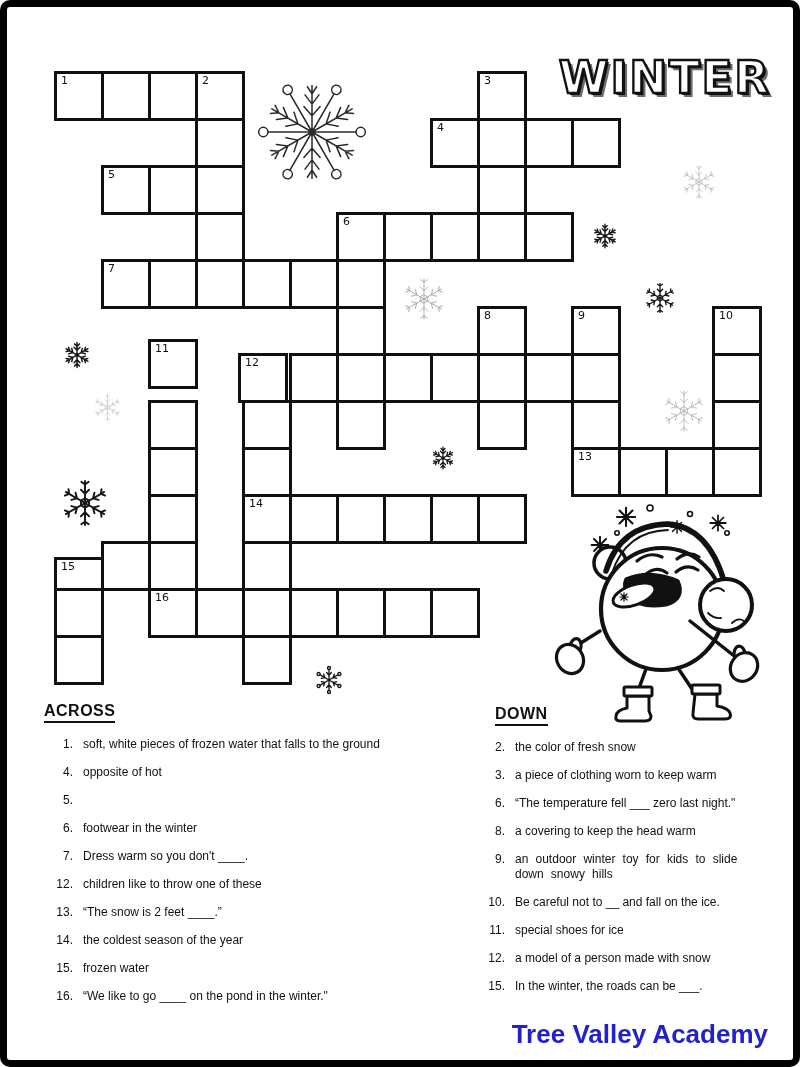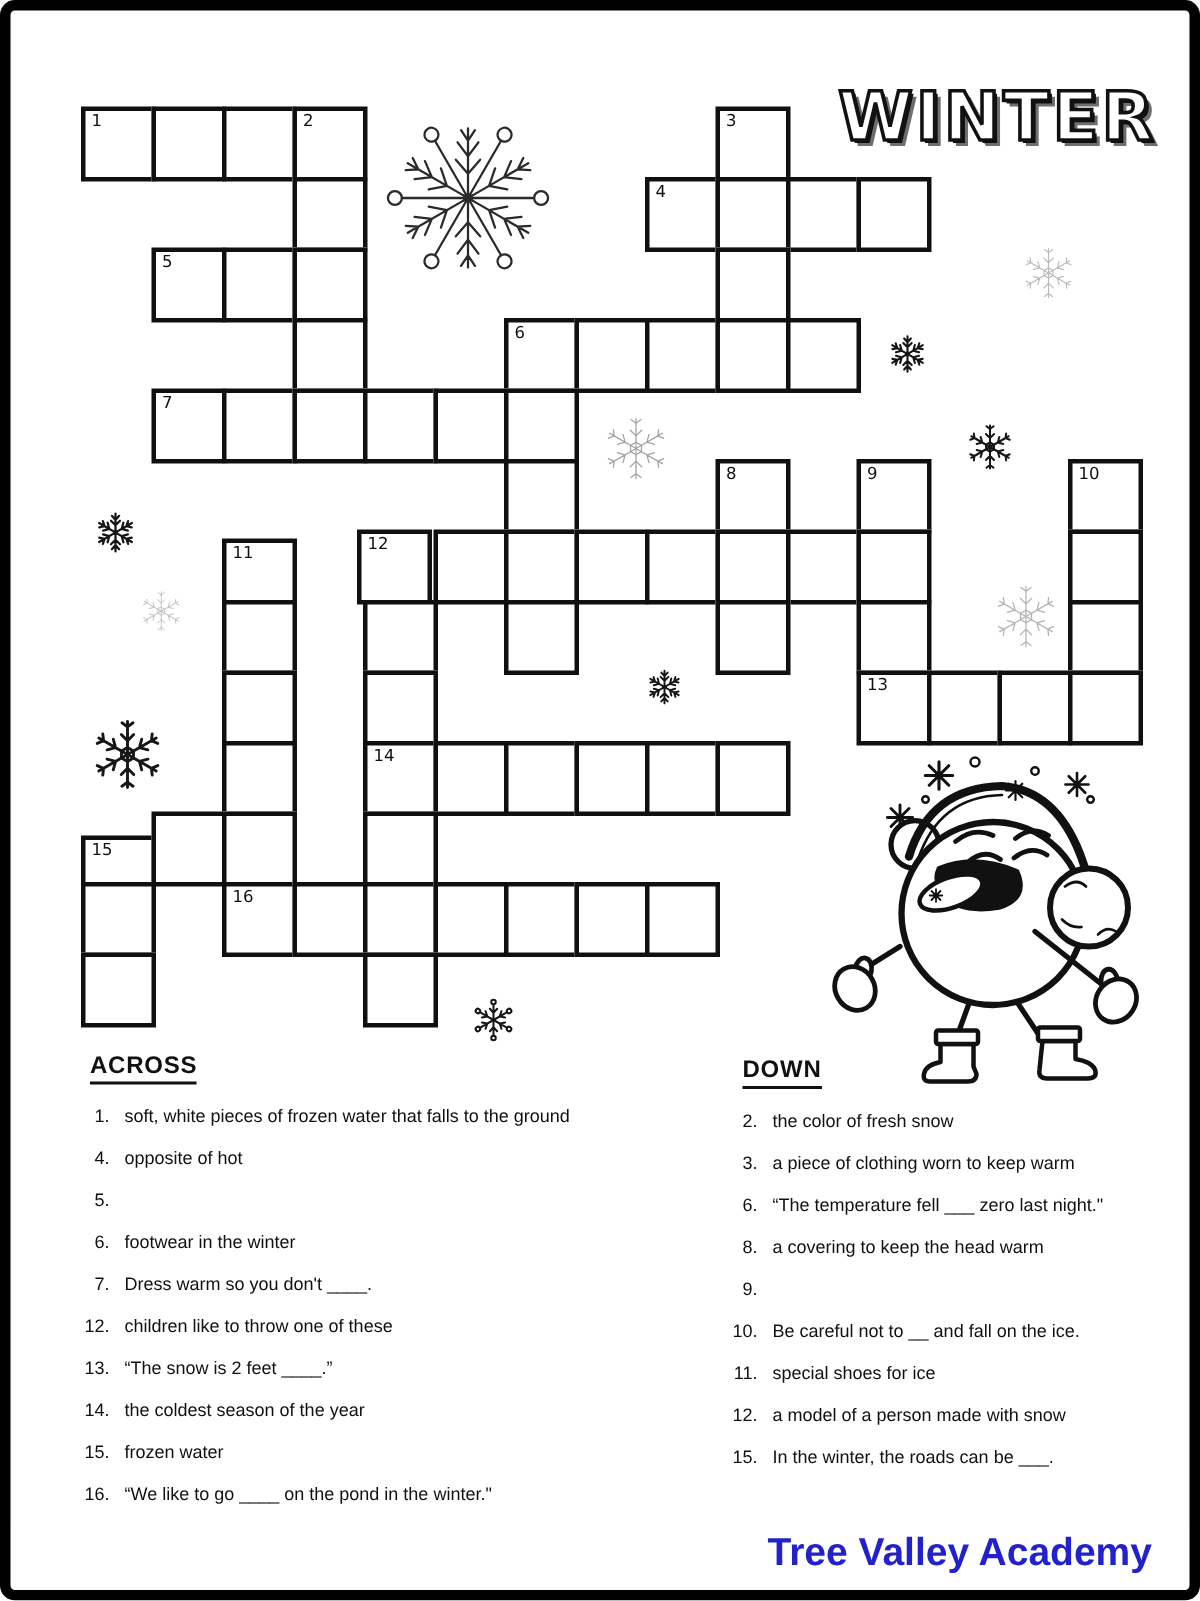--- a/index.html
+++ b/index.html
@@ -29,21 +29,21 @@
   .snowman .fb{fill:#111;}
   
   .clues{position:absolute;}
   .clues h2{margin:0 0 14px 0;font-size:16px;font-weight:bold;letter-spacing:.5px;
             display:inline-block;border-bottom:2.5px solid #111;padding-bottom:1px;}
   .clues ol{list-style:none;margin:0;padding:0;}
   .clues li{display:flex;margin-bottom:13px;font-size:12px;line-height:15px;}
   .cnum{width:30px;text-align:right;margin-right:10px;flex:none;}
   .ctext{display:block;white-space:pre-line;}
   .across-sec{left:36px;top:695px;width:420px;}
-  .across-sec h2{margin-left:17px;}
+  .across-sec h2{margin-left:1px;}
   .down-sec{left:468px;top:698px;width:300px;}
   .down-sec h2{margin-left:20px;}
   .down-sec .ctext{width:282px;text-align:justify;}
   .down-sec li:nth-child(5) .ctext{word-spacing:.32em;}
   
   .brand{position:absolute;right:25px;top:1012px;font-size:26px;font-weight:bold;color:#2222cc;}
 </style>
 </head>
 <body>
 
@@ -181,21 +181,21 @@
       <div class="cell" style="left: 329px; top: 299px;"></div>
       <div class="cell" style="left: 470px; top: 299px;">
         <span class="cellnum">8</span>
       </div>
       <div class="cell" style="left: 564px; top: 299px;">
         <span class="cellnum">9</span>
       </div>
       <div class="cell" style="left: 705px; top: 299px;">
         <span class="cellnum">10</span>
       </div>
-      <div class="cell" style="left: 141px; top: 352px;">
+      <div class="cell" style="left: 141px; top: 332px;">
         <span class="cellnum">11</span>
       </div>
       <div class="cell" style="left: 231px; top: 346px;">
         <span class="cellnum">12</span>
       </div>
       <div class="cell" style="left: 282px; top: 346px;"></div>
       <div class="cell" style="left: 329px; top: 346px;"></div>
       <div class="cell" style="left: 376px; top: 346px;"></div>
       <div class="cell" style="left: 423px; top: 346px;"></div>
       <div class="cell" style="left: 470px; top: 346px;"></div>
@@ -408,20 +408,22 @@
         <li>
           <span class="cnum">6.</span>
           <span class="ctext">“The temperature fell ___ zero last night."</span>
         </li>
         <li>
           <span class="cnum">8.</span>
           <span class="ctext">a covering to keep the head warm</span>
         </li>
         <li>
           <span class="cnum">9.</span>
+          <span class="ctext">an outdoor winter toy for kids to slide
+down snowy hills</span>
         </li>
         <li>
           <span class="cnum">10.</span>
           <span class="ctext">Be careful not to __ and fall on the ice.</span>
         </li>
         <li>
           <span class="cnum">11.</span>
           <span class="ctext">special shoes for ice</span>
         </li>
         <li>

